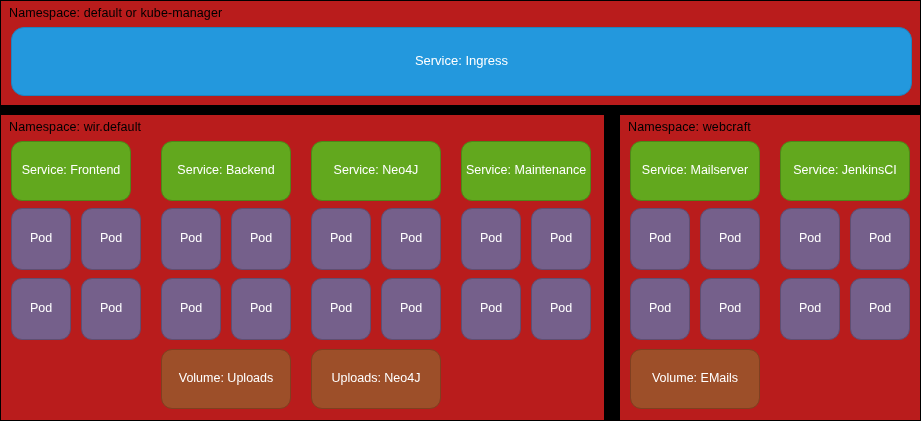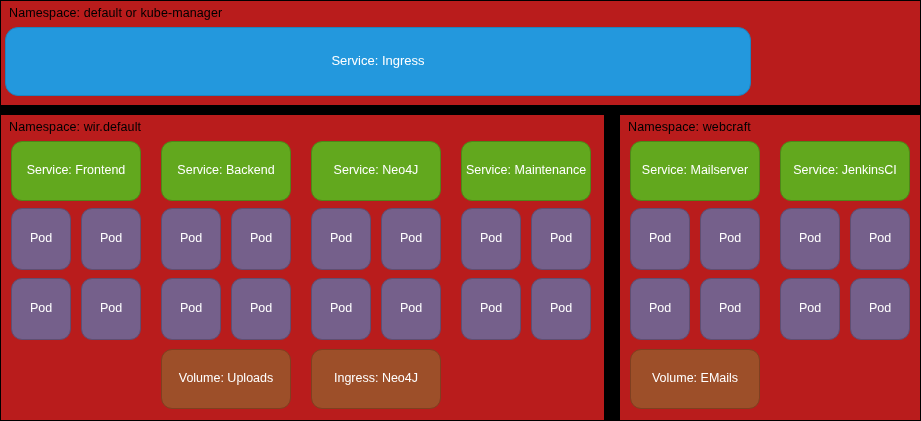--- a/index.html
+++ b/index.html
@@ -95,58 +95,58 @@
   }
 
   .node.volume {
     background: #9d4f29;
     border: 1px solid #803f20;
     font-size: 12.5px;
   }
 
   
   #ingress-bar {
-    left: 4px;
+    left: 10px;
     top: 26px;
-    width: 746px;
+    width: 901px;
     height: 69px;
   }
 </style>
 </head>
 <body>
 
 <div id="diagram">
 
   <div class="panel" id="panel-ingress">
     <div class="ns-label">Namespace: default or kube-manager</div>
     <div class="node ingress" id="ingress-bar">Service: Ingress</div>
   </div>
 
   <div class="panel" id="panel-wir">
     <div class="ns-label">Namespace: wir.default</div>
 
-    <div class="node service" style="left:10px; top:26px; width:130px; height:60px;">Service: Frontend</div>
+    <div class="node service" style="left:10px; top:26px; width:120px; height:60px;">Service: Frontend</div>
     <div class="node pod" style="left:10px; top:93px; width:60px; height:62px;">Pod</div>
     <div class="node pod" style="left:80px; top:93px; width:60px; height:62px;">Pod</div>
     <div class="node pod" style="left:10px; top:163px; width:60px; height:62px;">Pod</div>
     <div class="node pod" style="left:80px; top:163px; width:60px; height:62px;">Pod</div>
 
     <div class="node service" style="left:160px; top:26px; width:130px; height:60px;">Service: Backend</div>
     <div class="node pod" style="left:160px; top:93px; width:60px; height:62px;">Pod</div>
     <div class="node pod" style="left:230px; top:93px; width:60px; height:62px;">Pod</div>
     <div class="node pod" style="left:160px; top:163px; width:60px; height:62px;">Pod</div>
     <div class="node pod" style="left:230px; top:163px; width:60px; height:62px;">Pod</div>
     <div class="node volume" style="left:160px; top:234px; width:130px; height:60px;">Volume: Uploads</div>
 
     <div class="node service" style="left:310px; top:26px; width:130px; height:60px;">Service: Neo4J</div>
     <div class="node pod" style="left:310px; top:93px; width:60px; height:62px;">Pod</div>
     <div class="node pod" style="left:380px; top:93px; width:60px; height:62px;">Pod</div>
     <div class="node pod" style="left:310px; top:163px; width:60px; height:62px;">Pod</div>
     <div class="node pod" style="left:380px; top:163px; width:60px; height:62px;">Pod</div>
-    <div class="node volume" style="left:310px; top:234px; width:130px; height:60px;">Ingress: Neo4J</div>
+    <div class="node volume" style="left:310px; top:234px; width:130px; height:60px;">Uploads: Neo4J</div>
 
     <div class="node service" style="left:460px; top:26px; width:130px; height:60px;">Service: Maintenance</div>
     <div class="node pod" style="left:460px; top:93px; width:60px; height:62px;">Pod</div>
     <div class="node pod" style="left:530px; top:93px; width:60px; height:62px;">Pod</div>
     <div class="node pod" style="left:460px; top:163px; width:60px; height:62px;">Pod</div>
     <div class="node pod" style="left:530px; top:163px; width:60px; height:62px;">Pod</div>
   </div>
 
   <div class="panel" id="panel-webcraft">
     <div class="ns-label">Namespace: webcraft</div>

